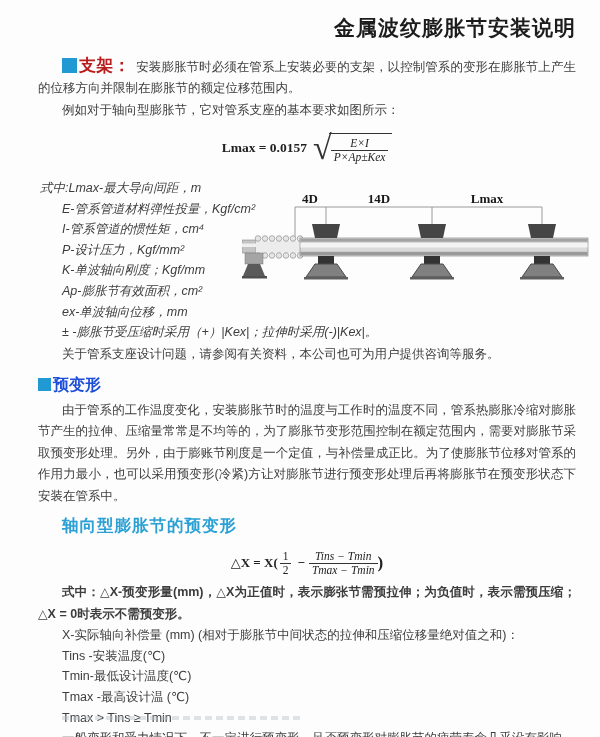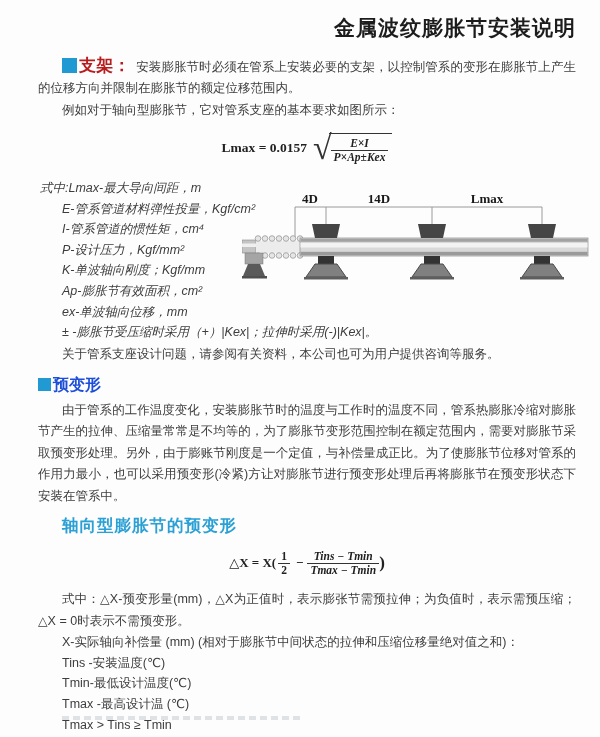--- a/index.html
+++ b/index.html
@@ -38,21 +38,21 @@
 
   
   .formula-row {
     display:flex; align-items:center; justify-content:center;
     font-family:"Liberation Serif","DejaVu Serif",serif;
     color:#222; font-weight:bold; font-size:13.5px;
   }
   .formula-lmax { margin:7px 0 5px 0; height:40px; }
   .frac {
     display:inline-flex; flex-direction:column; align-items:center;
-    font-size:11.5px; line-height:13px; font-weight:bold;
+    font-size:11.5px; line-height:13px; font-weight:normal;
   }
   .frac .den { border-top:1.2px solid #333; }
   .frac.italic { font-style:italic; }
   .frac .num, .frac .den { padding:0 3px; }
   .radical {
     font-size:34px; font-weight:normal; line-height:30px;
     margin:0 -3px 0 6px; color:#333;
   }
   .under-root { border-top:1.4px solid #333; padding:1px 4px 0 2px; }
 
@@ -64,26 +64,26 @@
   .h-blue {
     color:#1d4ed8; font-weight:bold; font-size:16px;
     margin-top:10px;
   }
   .h-blue-sub {
     color:#2aa0d5; font-weight:bold; font-size:16.5px;
     margin:8px 0 2px 24px; letter-spacing:1px;
   }
   .predeform-para { margin-top:4px; line-height:21.5px; }
 
-  .formula-dx { margin:9px 0 9px 0; height:34px; font-size:13px;align-items:center; }
+  .formula-dx { margin:9px 0 2px 0; height:34px; font-size:13px;align-items:center; }
   .formula-dx .op { margin:0 4px; }
   .formula-dx .paren { font-size:17px; font-weight:bold; }
 
   .axial-notes .note-item { line-height:20.6px; }
-  .axial-notes .wrap-para { line-height:21.5px; }
+  .axial-notes .wrap-para { line-height:21.5px;font-weight:bold; }
   .plain-line { margin-left:24px; }
 
   
   .diagram {
     position:absolute; left:242px; top:192px;
     width:358px; height:104px;
   }
   .dim-label {
     font-family:"Liberation Serif","DejaVu Serif",serif;
     font-weight:bold;

